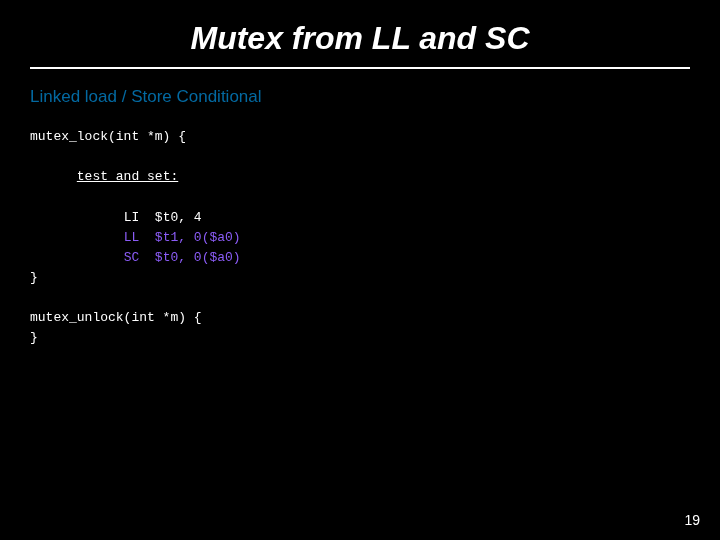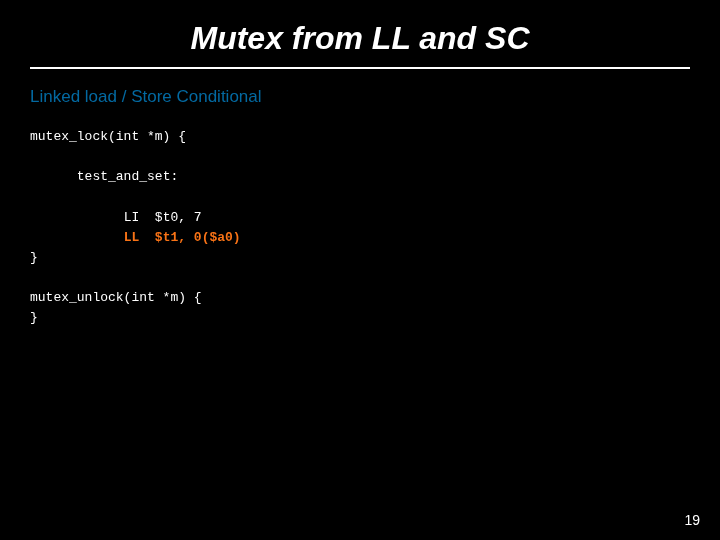--- a/index.html
+++ b/index.html
@@ -52,29 +52,29 @@
       font-size: 13px;
       line-height: 1.55;
     }
 
     .code-line {
       display: block;
       white-space: pre;
     }
 
     .yellow {
-      color: #f97316;
-      font-weight: bold;
+      color: #8b5cf6;
     }
 
     .white {
       color: #ffffff;
     }
 
     .label-underline {
+      text-decoration: underline;
     }
 
     #slide-number {
       position: absolute;
       bottom: 12px;
       right: 20px;
       color: #ffffff;
       font-family: Arial, Helvetica, sans-serif;
       font-size: 14px;
     }
@@ -91,25 +91,26 @@
   <div id="subtitle">Linked load / Store Conditional</div>
 
   <div id="code-section">
 
     <span class="code-line white">mutex_lock(int *m) {</span>
 
     <span class="code-line white">
       <span class="label-underline">test_and_set:</span>
     </span>
 
-    <span class="code-line white">        <span>    LI  $t0, 7</span></span>
+    <span class="code-line white">        <span>    LI  $t0, 4</span></span>
 
     <span class="code-line">        <span class="yellow">    LL  $t1, 0($a0)</span></span>
 
 
+    <span class="code-line">        <span class="yellow">    SC  $t0, 0($a0)</span></span>
 
 
     <span class="code-line white">}</span>
 
     <span class="code-line white">&nbsp;</span>
 
     <span class="code-line white">mutex_unlock(int *m) {</span>
 
 
     <span class="code-line white">}</span>

